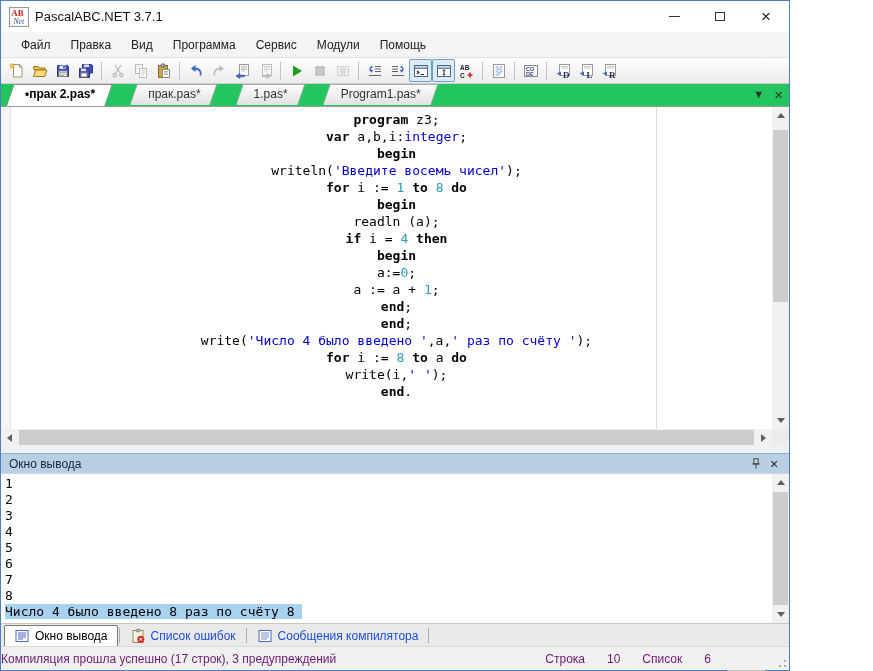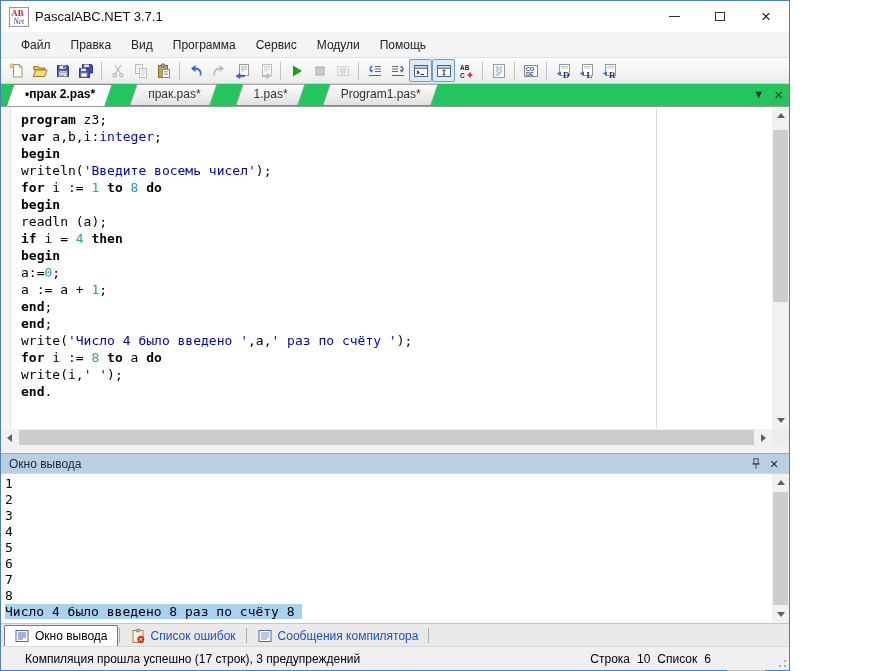--- a/index.html
+++ b/index.html
@@ -43,21 +43,21 @@
           transform:skewX(-19deg); border-radius:0 2px 0 0; }
   .ftab.active { font-weight:bold; color:#000; }
   .ftab.active::before { background:#fff; border-color:#8a8a8a; bottom:-1px; }
   .ftab > span { position:relative; }
   .tabstrip-ctrls { position:absolute; right:6px; top:3px; display:flex; gap:10px;
           align-items:center; color:#333; }
   .tabstrip-ctrls .tc { font-size:11px; line-height:1; cursor:default; }
   .tabstrip-ctrls .tcx { font-size:15px; }
 
   
-  .editor-wrap { flex:1; position:relative; background:#a3a3a3; overflow:hidden; }
+  .editor-wrap { flex:1; position:relative; background:#a3a3a3; overflow:hidden;text-align:center; }
   .code-area { position:absolute; left:0; top:0; right:17px; bottom:17px; background:#fff;
                overflow:hidden; }
   .gutter { position:absolute; left:0; top:0; bottom:0; width:10px; background:#f4f4f4;
             border-right:1px solid #e3e3e3; }
   .margin-guide { position:absolute; left:655px; top:0; bottom:0; width:0;
             border-left:1px solid #dcdcdc; }
   .code-lines { position:absolute; left:20px; top:4px; right:0;
             font-family:"DejaVu Sans Mono","Liberation Mono",monospace; font-size:13px;
             line-height:17px; white-space:pre; }
   .tok-kw   { font-weight:bold; color:#000; }
@@ -100,23 +100,23 @@
   .btabs { height:23px; background:#e9e9e9; border-top:1px solid #c8c8c8; display:flex;
            align-items:flex-end; padding-left:3px; flex:none; }
   .btab { display:flex; align-items:center; gap:5px; height:21px; padding:0 9px;
           font-size:12px; color:#1d4ed8; position:relative; }
   .btab.active { background:#fff; color:#000; border:1px solid #777; border-bottom:none;
           border-radius:2px 2px 0 0; }
   .btab-sep { width:1px; height:15px; background:#aeaeae; margin:0 1px 3px 1px; }
 
   
   .statusbar { height:24px; background:#f0f0f0; border-top:1px solid #dadada; display:flex;
-               align-items:center; font-size:12px; color:#000000; padding-left:24px; flex:none; }
+               align-items:center; font-size:12px; color:#701a75; padding-left:0; flex:none; }
   .statusbar .smsg { flex:1; }
-  .statusbar .spos { display:flex; gap:7px; margin-right:16px; }
+  .statusbar .spos { display:flex; gap:22px; margin-right:16px; }
   .zoom-box { background:#c2c2c2; padding:3px 9px; margin-right:10px; font-size:10px;margin-top:40px; }
   .grip { width:12px; height:12px; margin:6px 2px 0 0; position:relative; }
   .grip i { position:absolute; width:2px; height:2px; background:#9a9a9a; border-radius:50%; }
   .grip i:nth-child(1){ right:1px; bottom:1px; }
   .grip i:nth-child(2){ right:1px; bottom:6px; }
   .grip i:nth-child(3){ right:6px; bottom:1px; }
 </style>
 </head>
 <body>
 

